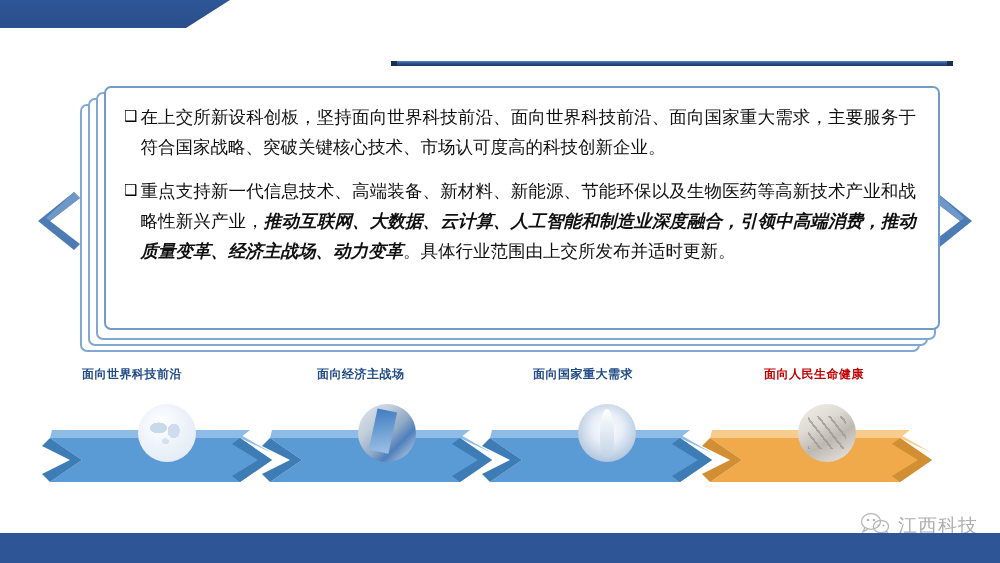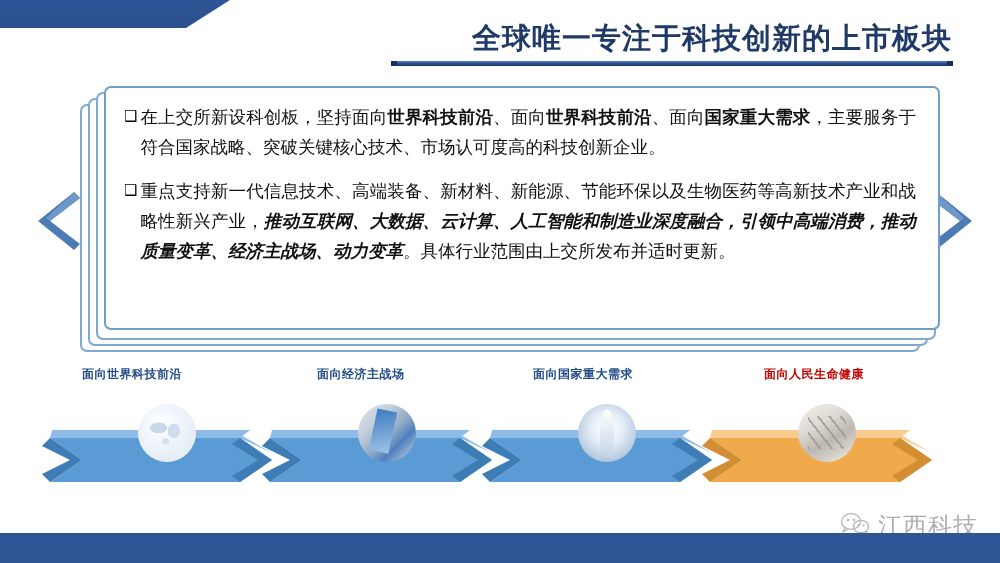--- a/index.html
+++ b/index.html
@@ -58,21 +58,21 @@
   .bullet-mark{
     flex:0 0 auto;font-size:15px;line-height:28px;color:#000;
     margin-right:3px;font-weight:bold;
   }
   .para{
     flex:1 1 auto;
     font-size:17.5px;line-height:30px;color:#101010;
     text-align:justify;text-justify:inter-ideograph;
     font-family:"Liberation Sans","DejaVu Sans",sans-serif;
   }
-  .para b{font-weight:bold;}
+  .para b{font-weight:normal;}
   .para i{font-style:italic;font-weight:bold;}
 
   
   .side-chev{position:absolute;top:188px;width:46px;height:66px;}
   .side-chev svg{display:block;}
   .chev-left{left:34px;}
   .chev-right{left:930px;}
 
   
   .labels{position:absolute;left:0;top:366px;width:1000px;height:28px;}
@@ -132,36 +132,35 @@
     content:"";position:absolute;left:18%;top:20%;width:64%;height:58%;
     background:repeating-linear-gradient(52deg,#9b968e 0 2px,transparent 2px 9px);
     opacity:.75;
   }
 
   
   .watermark{
     position:absolute;right:22px;top:512px;height:28px;
     display:flex;align-items:center;gap:8px;opacity:.62;
   }
-  .wm-text{font-size:24px;color:#7b7b7b;letter-spacing:1px;}
+  .wm-text{font-size:19px;color:#7b7b7b;letter-spacing:1px;}
 
   
   .bottom-bar{
     position:absolute;left:0;bottom:0;width:1000px;height:30px;
     background:#2e5596;
   }
 </style>
 </head>
 <body>
 
 <div class="slide">
 
   <div class="corner-banner"></div>
 
-  <div class="header-title">全球唯一专注于科技创新的上市板块</div>
   <div class="header-rule"></div>
 
   <div class="side-chev chev-left">
     <svg width="46" height="66" viewBox="0 0 46 66">
       <polygon points="40,4 46,10 16,33 46,56 40,62 4,33" fill="#4d7cb5"></polygon>
       <polygon points="40,4 46,10 16,33 12,30" fill="#6f98c9"></polygon>
     </svg>
   </div>
   <div class="side-chev chev-right">
     <svg width="46" height="66" viewBox="0 0 46 66">

